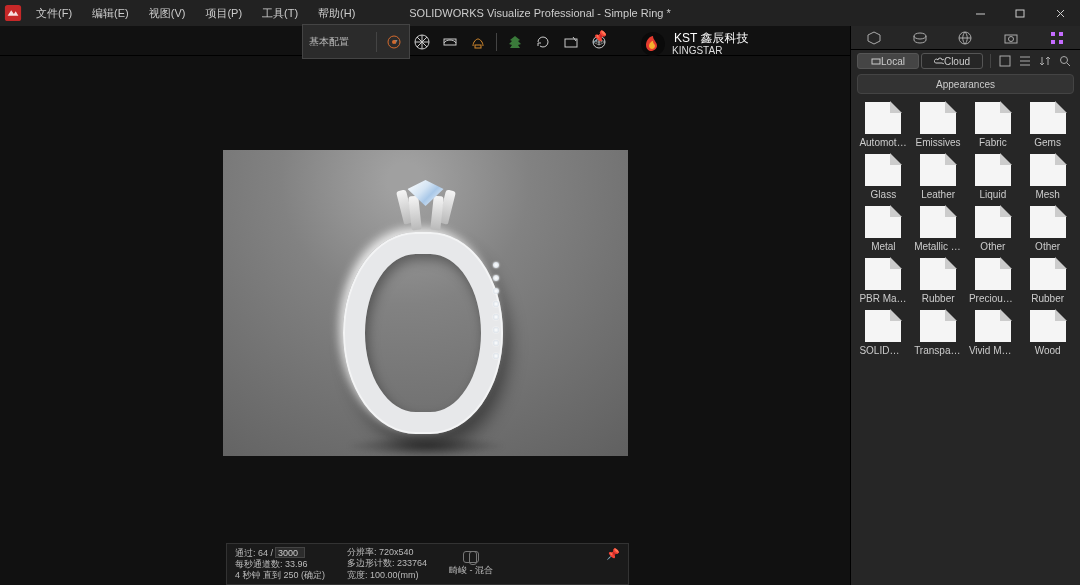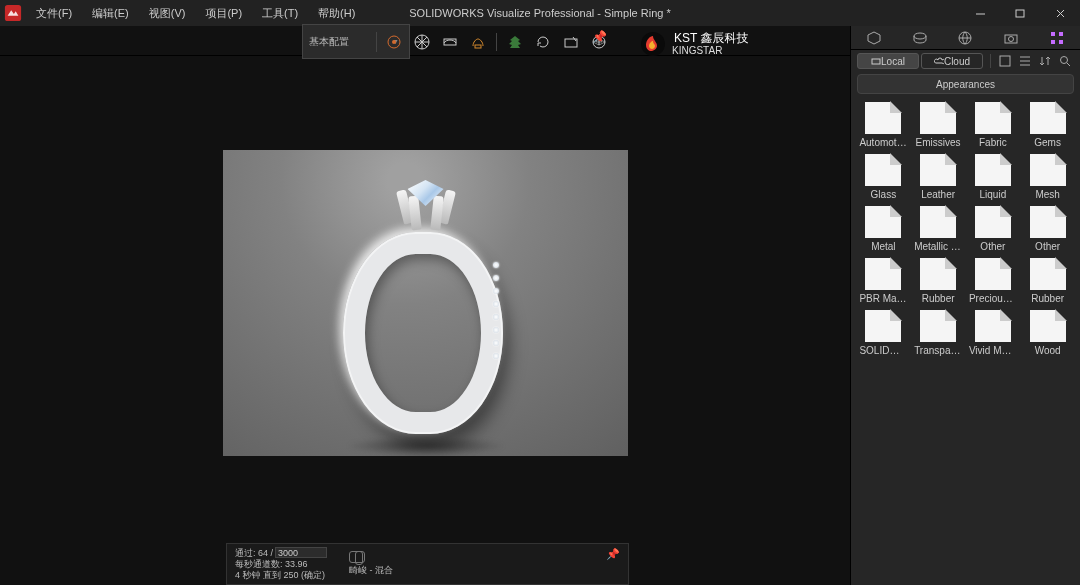--- a/index.html
+++ b/index.html
@@ -59,23 +59,23 @@
 .prong.p1{left:2px;top:12px;transform:rotate(-14deg);} .prong.p2{left:44px;top:12px;transform:rotate(14deg);}
 .prong.p3{left:12px;top:18px;transform:rotate(-6deg);} .prong.p4{left:34px;top:18px;transform:rotate(6deg);}
 .diamond { position:absolute; left:82px; top:2px; width:36px; height:26px; background:linear-gradient(135deg,#fff,#d5e5f4 40%,#a9c8e8 60%,#fff); clip-path:polygon(50% 0,100% 35%,50% 100%,0 35%); box-shadow:0 0 8px rgba(255,255,255,.9); }
 .pave { position:absolute; right:24px; top:84px; width:12px; height:120px; }
 .pv { width:6px; height:6px; border-radius:50%; background:radial-gradient(#fff,#cfd8e2); margin-bottom:7px; margin-left:auto; margin-right:auto; box-shadow:0 0 2px #fff; }
 
 
 .statusbar { position:absolute; left:226px; bottom:0; width:403px; height:42px; background:#1a1a1a; border:1px solid #333; display:flex; padding:4px 8px; font-size:9px; color:#bbb; gap:22px; }
 .statcol { display:flex; flex-direction:column; justify-content:center; white-space:nowrap; }
 .statcol .line { line-height:1.25; }
-.statcol.center{gap:2px;}
+.statcol.center{align-items:center;gap:2px;}
 .stat-pin{ margin-left:auto; align-self:flex-start; color:#aaa; font-size:11px; }
-.passinput{display:inline-block;background:#2c2c2c;border:1px solid #444;color:#ccc;font-size:9px;width:52px;padding:0 2px;height:11px;line-height:11px;margin-left:2px;}
+.passinput{display:inline-block;background:#2c2c2c;border:1px solid #444;color:#ccc;font-size:9px;width:30px;padding:0 2px;height:11px;line-height:11px;margin-left:2px;}
 .stereo-ic{width:16px;height:12px;border:1px solid #777;border-radius:3px;position:relative;}
 .stereo-ic::after{content:"";position:absolute;left:5px;top:-1px;width:6px;height:12px;border:1px solid #777;border-radius:3px;}
 </style>
 </head>
 <body>
 
 <div class="titlebar">
   <svg class="app-icon" viewBox="0 0 20 20">
       <rect x="1" y="1" width="18" height="18" rx="3" fill="#c62828"></rect>
       <path d="M4 13l4-6 3 4 2-3 3 5z" fill="#fff" opacity=".85"></path>
@@ -357,18 +357,23 @@
       </div>
   </div>
 </div>
 
 <div class="statusbar">
   <div class="statcol">
     <div class="line"><span>通过:</span> <span>64 /</span><span class="passinput">3000</span></div>
     <div class="line"><span>每秒通道数:</span> <span>33.96</span></div>
     <div class="line">4 秒钟 直到 250 (确定)</div>
   </div>
+  <div class="statcol">
+    <div class="line"><span>分辨率:</span> <span>720x540</span></div>
+    <div class="line"><span>多边形计数:</span> <span>233764</span></div>
+    <div class="line"><span>宽度:</span> <span>100.00(mm)</span></div>
+  </div>
   <div class="statcol center">
     <div class="stereo-ic"></div>
     <div class="line">畸峻 - 混合</div>
   </div>
   <div class="stat-pin">📌</div>
 </div>
 
 </body></html>

